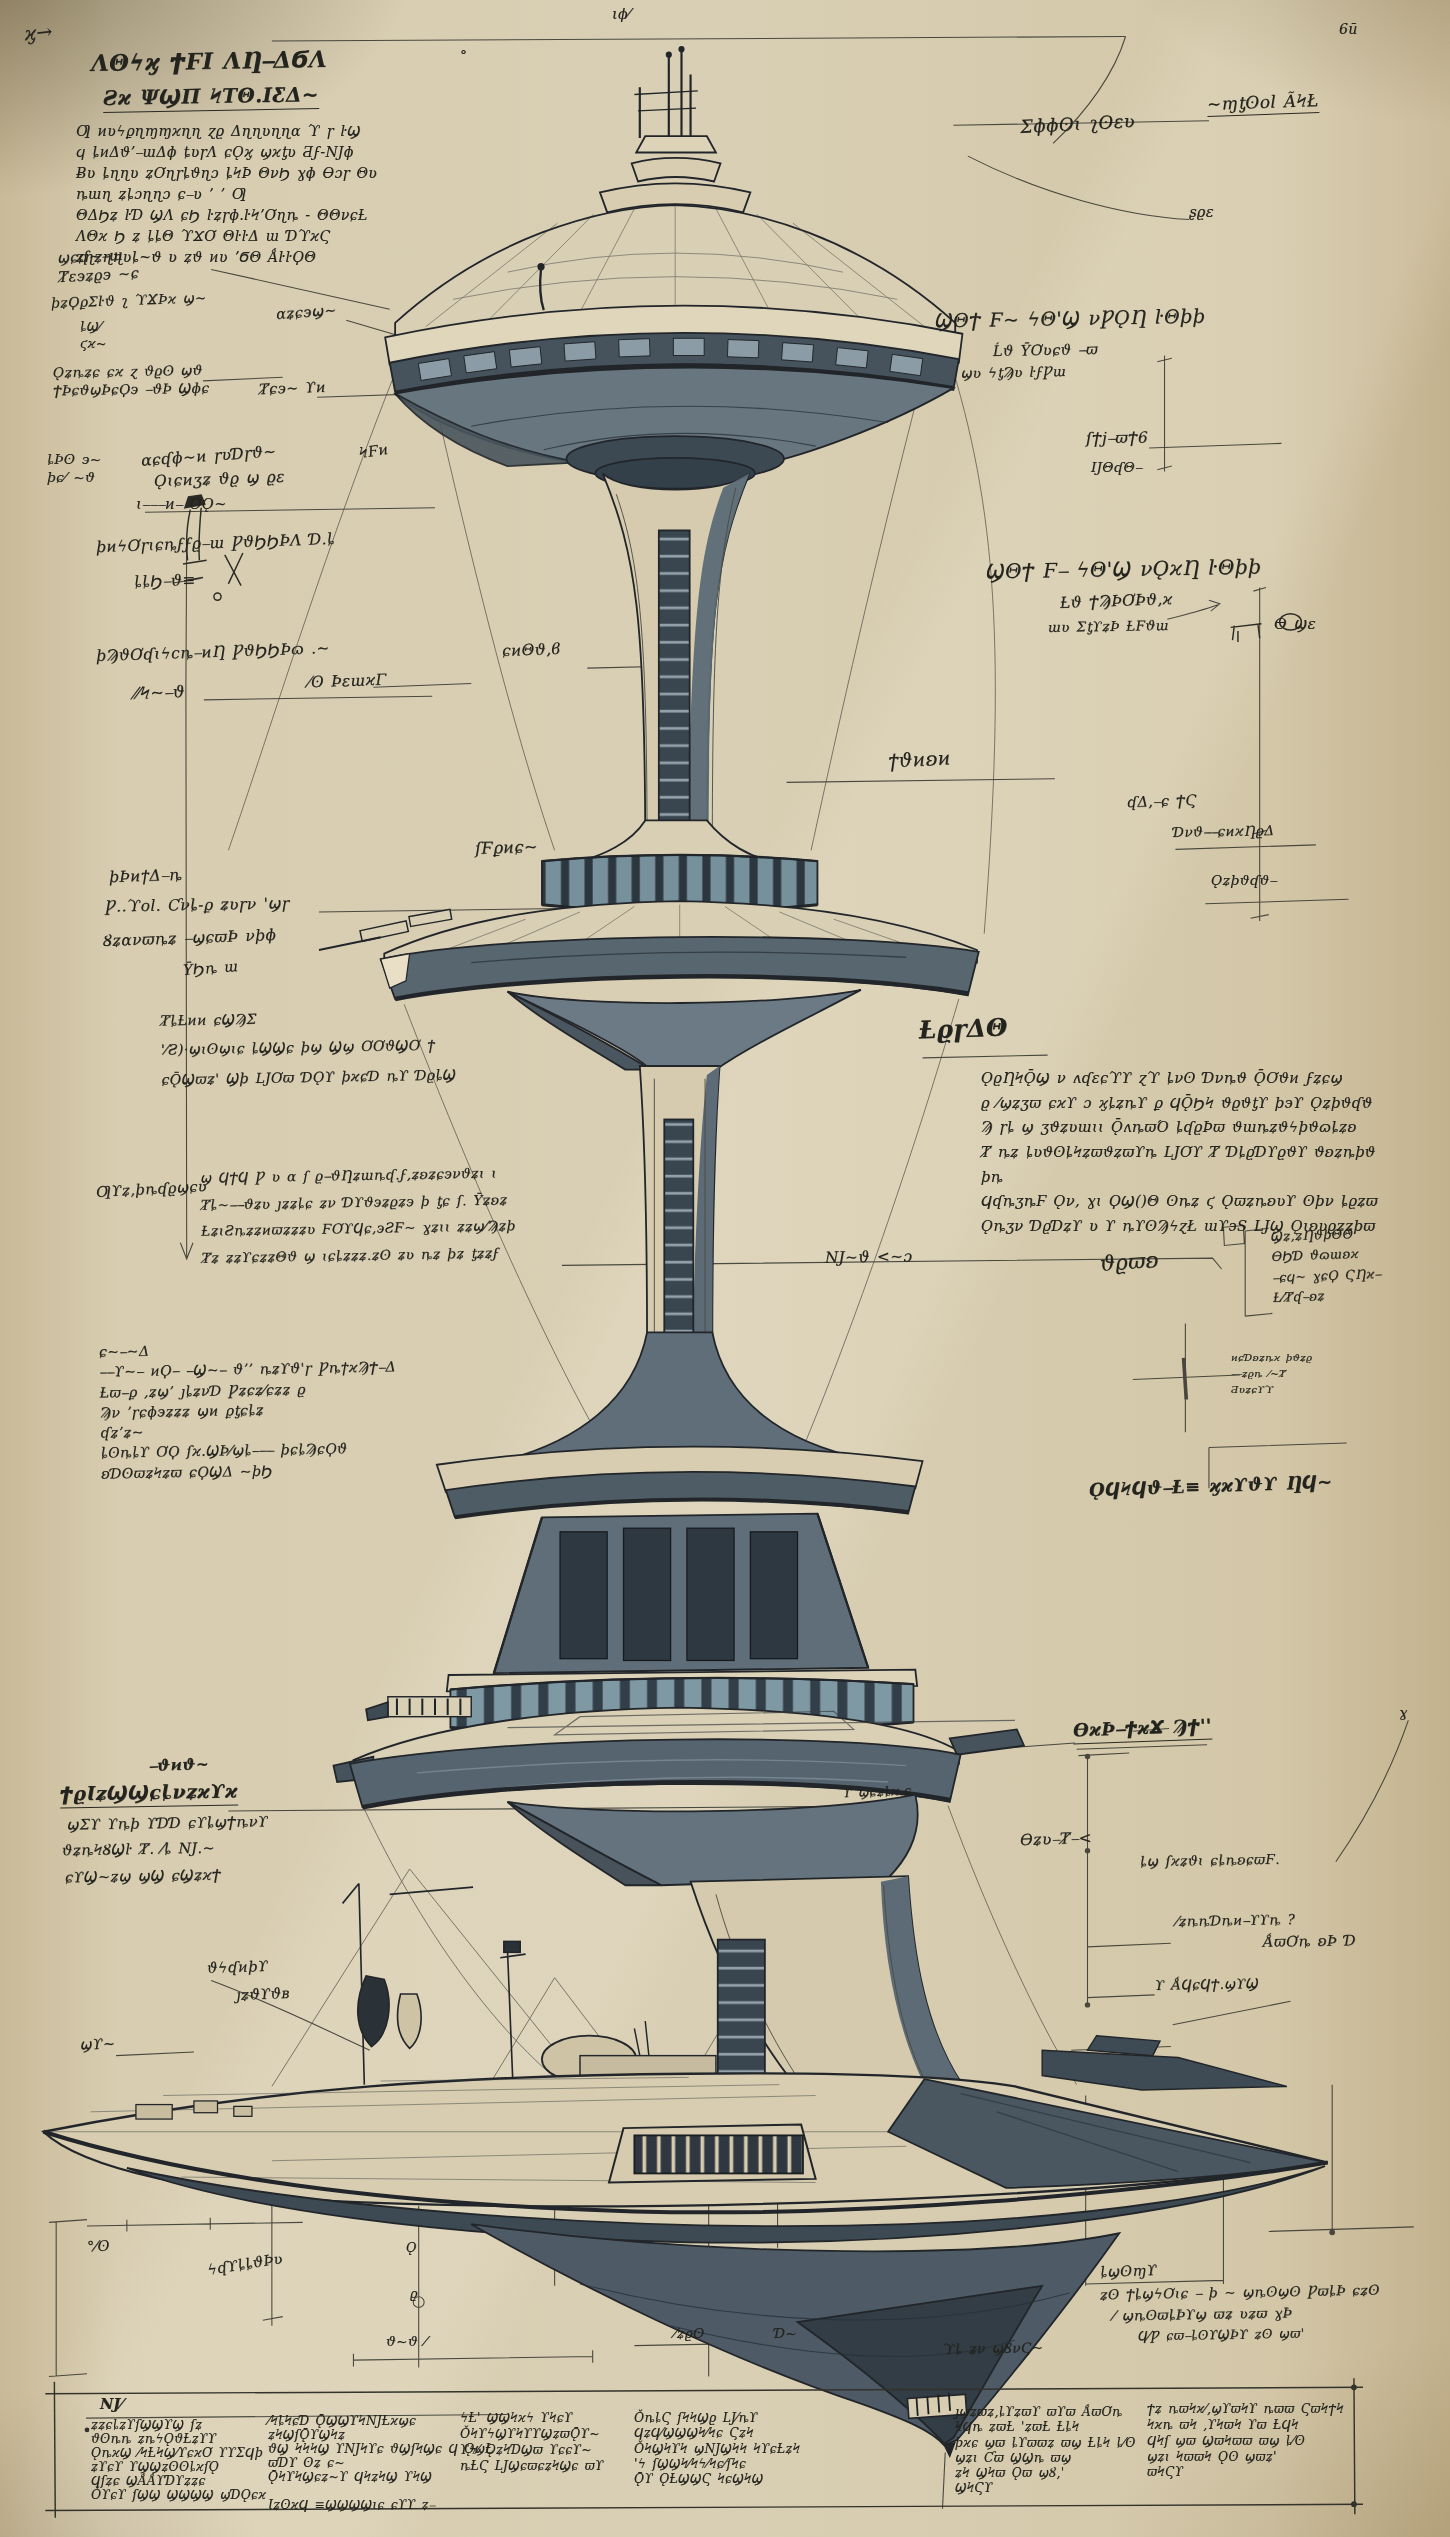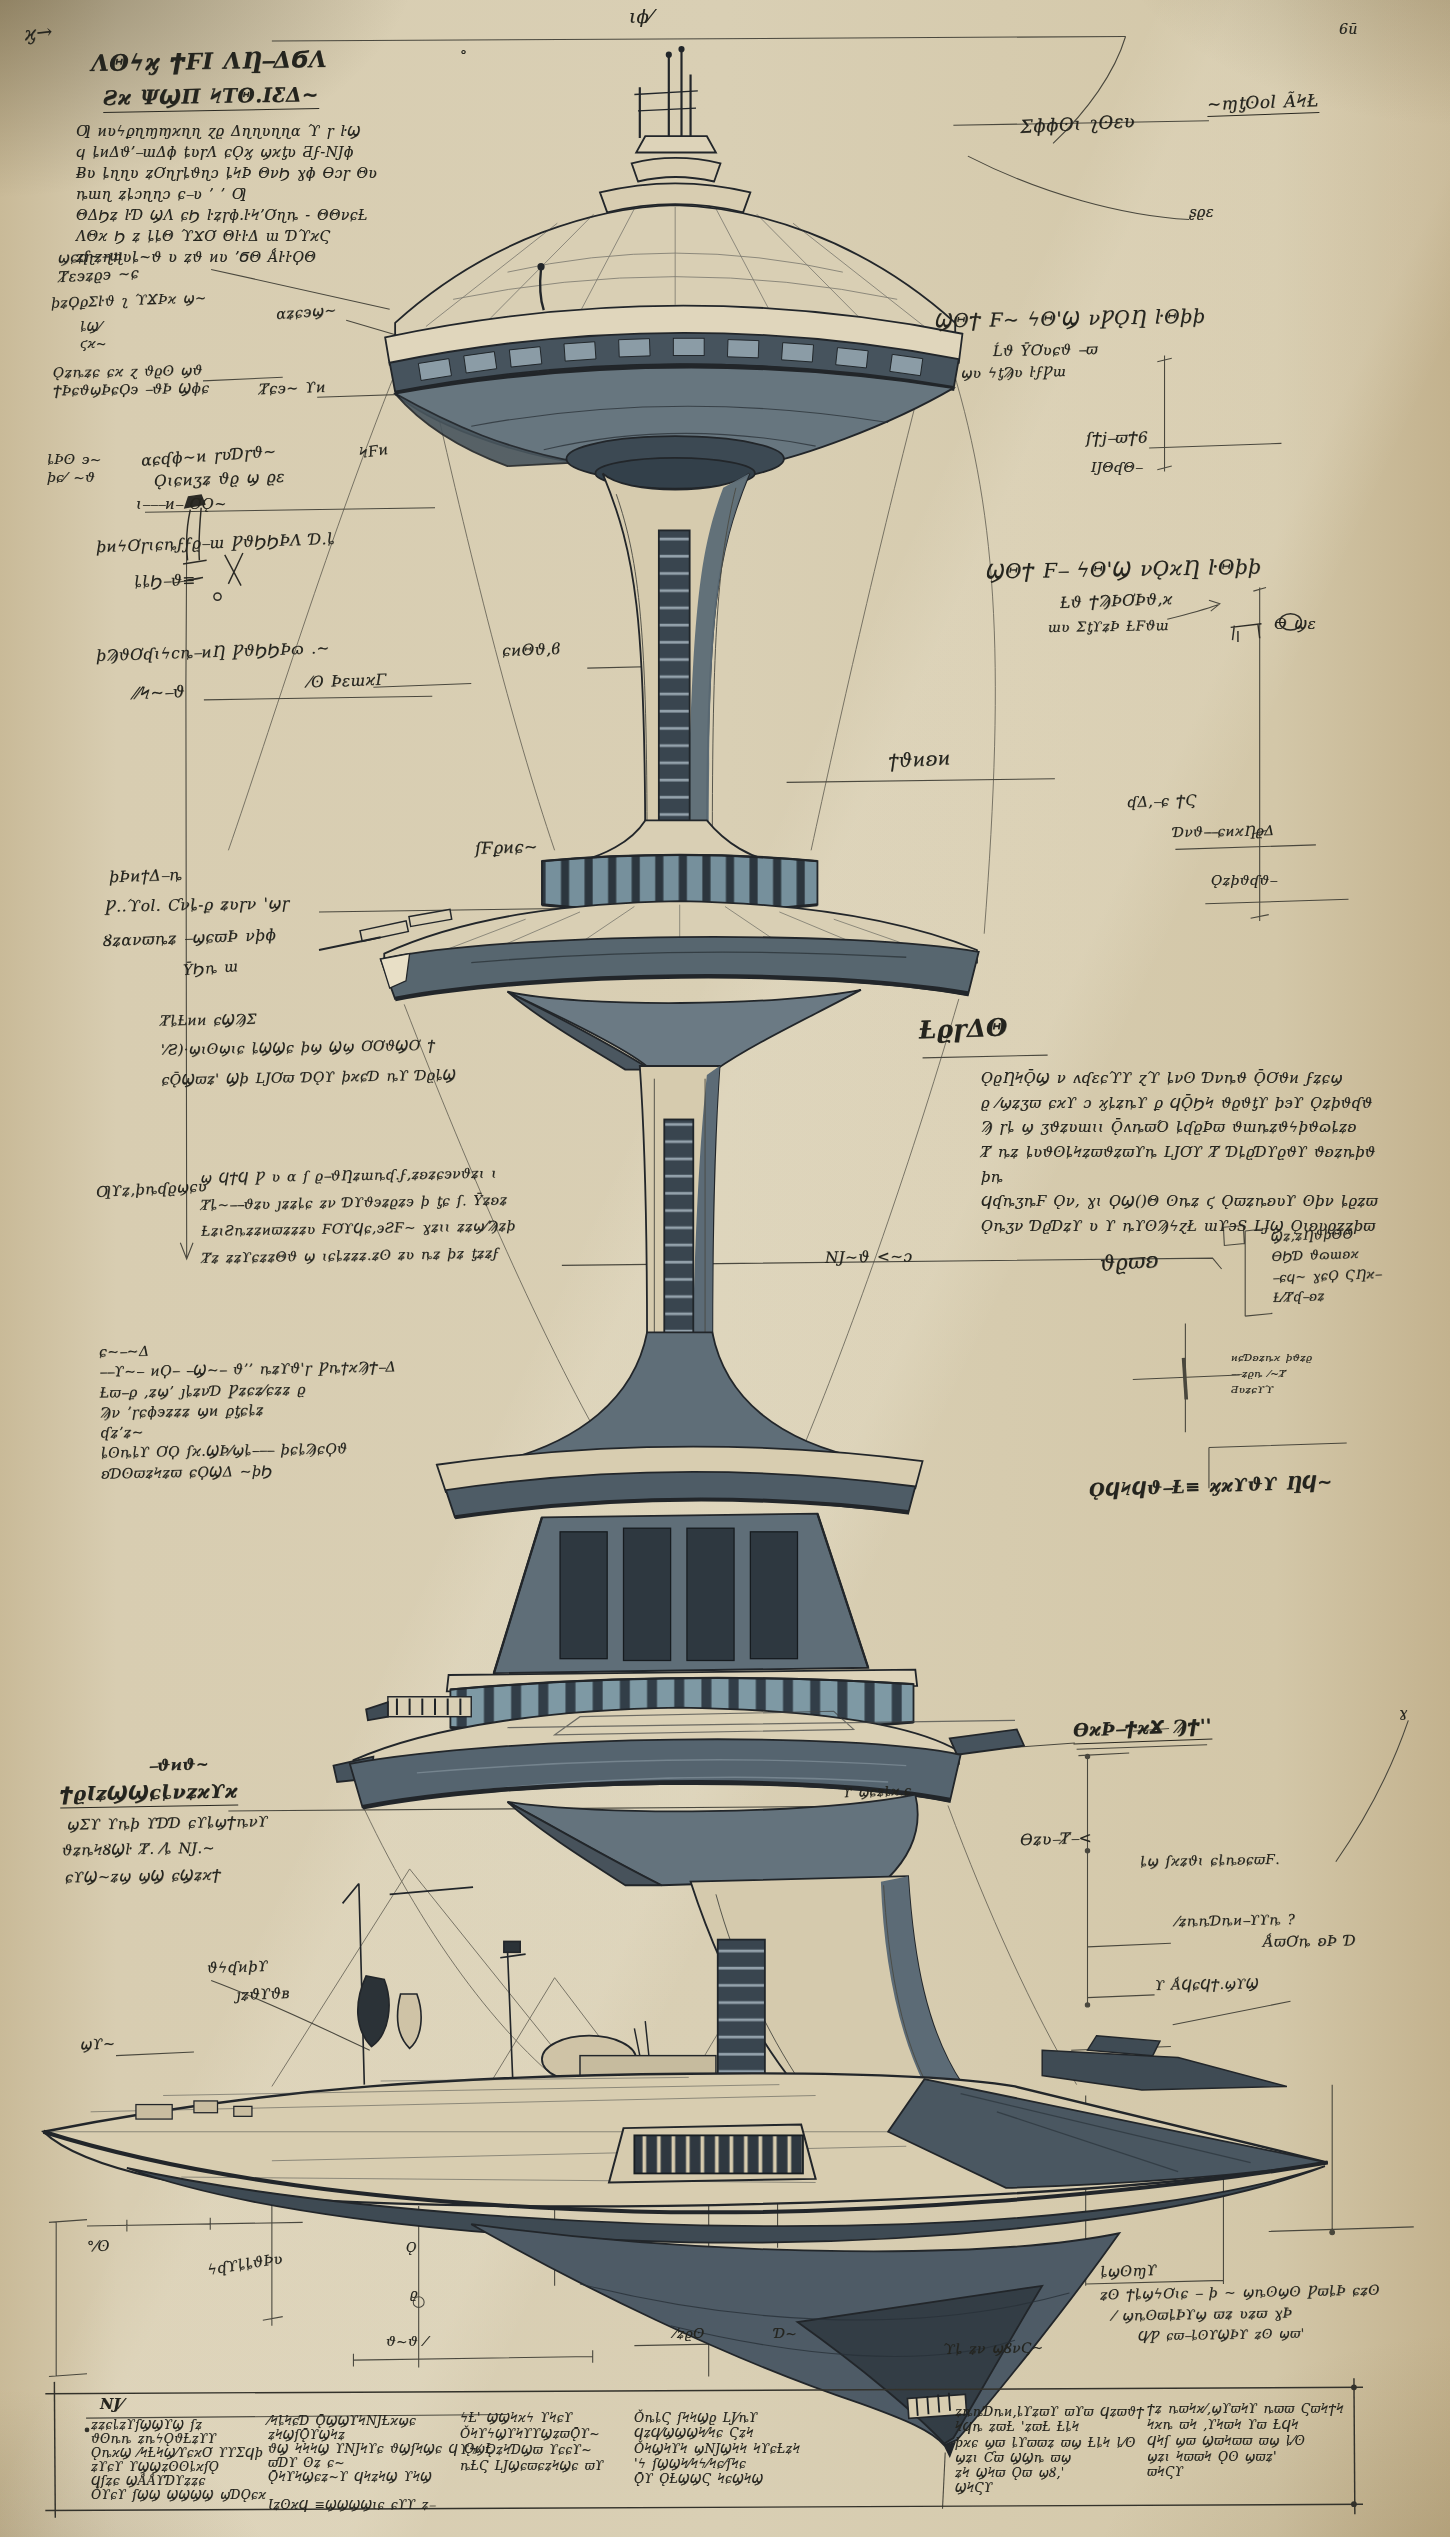--- a/index.html
+++ b/index.html
@@ -301,21 +301,21 @@
         <circle cx="1494" cy="2763" r="2.4" fill="#33322b"></circle>
     <circle cx="96" cy="2681" r="1.8" fill="#33322b"></circle>
   </g>
   <g stroke="#2c2b26" stroke-width="1.6" fill="none">
     <path d="M1358 692 L1392 688 M1362 690 L1360 706 M1388 688 L1390 704 M1366 696 L1366 708"></path>
     <ellipse cx="1424" cy="686" rx="12" ry="9"></ellipse>
   </g>
 </svg>
 
 <div class="scrib" style="left:23.6px;top:20px;font-size:19px;transform:rotate(-6deg)">ϗ→</div>
-<div class="scrib" style="left:629px;top:5.4px;font-size:18px">ιϕ⁄</div>
+<div class="scrib" style="left:612px;top:5.4px;font-size:14px">ιϕ⁄</div>
 <div class="scrib" style="left:1339px;top:20px;font-size:14px">6ū</div>
 <div class="scrib ul" style="left:1207px;top:91px;font-size:17px;transform:rotate(-2deg)">~ɱƫʘol ÃϞŁ</div>
 <div class="scrib" style="left:1020px;top:112px;font-size:18px;transform:rotate(-3deg)">Ʃɸɸʘɩ  ʅʘεʋ</div>
 <div class="scrib" style="left:1189px;top:203px;font-size:14.5px">ʂϱε</div>
 <div class="scrib" style="left:460px;top:47px;font-size:13.6px">°</div>
 
 <div class="scrib hv" style="left:91px;top:47px;font-size:22.7px;transform:rotate(-1deg)">ɅΘϟϗ ϮϜΙ  ɅȠ⎯ΔϬɅ</div>
 <div class="scrib hv ul" style="left:103px;top:83px;font-size:20px;transform:rotate(-1deg)">Ƨϰ ΨϢΠ ϞΤΘ.ΙƸΔ~</div>
 <div class="scrib" style="left:76px;top:121px;font-size:14px;width:326px;line-height:1.5">Ƣ ͷʋϟϼɳɱɱϰɳɳ ɀϱ Δɳɳʋɳɳɑ ϓ ɼ ŀϢ
 ϥ ȴͷΔϑʼ⎯ɯΔɸ ȶʋɼɅ  ɕǪϗ ϣϰƫʋ Ƌϝ-Ǌɸ
@@ -454,21 +454,21 @@
 Ǒϒɕϒ ſϢϢ ϢϢϢϢ ϣƊǪɕϰ</div>
 <div class="scrib" style="left:460px;top:2411px;font-size:12.2px;line-height:1.3">ϟȽ' ϢϢϞϰϟ ϒϞɕϒ
 ǑϞϒϟϢϒϞϒϒϢʑϖǬϒ~
 ϒϟ⁄ ǪʑϞƊϢϖ ϒɕɕϒ~
 ȵȽϚ ǇϢɕϖɕʑϞϢɕ ϖϒ</div>
 <div class="scrib" style="left:634px;top:2411px;font-size:12.2px;line-height:1.25">ǑȵȴϚ ſϞϞϢϱ Ǉ⁄ȵϒ
 ϤʑϤ⁄ϢϢϢϞ⁄Ϟɕ ϚʑϞ
 ǑϞϢϞϒϞ ϣǊϢϞϞ ϞϒɕȽʑϞ
 'ϟ ſϢϢϞ⁄Ϟϟ⁄Ϟɕ⁄ſϞɕ
 Ǭϒ ǪȽϢϢϚ ϞɕϢϞϢ</div>
-<div class="scrib" style="left:955px;top:2405px;font-size:12.2px;line-height:1.25">ʑȵȵƊȵͷ,ȴϒʑϖϒ ϖϒϖ ϤʑϖϑϮ
+<div class="scrib" style="left:955px;top:2405px;font-size:12.2px;line-height:1.25">ȷϣʑϖʑ,ȴϒʑϖϒ ϖϒϖ ǺϖƠȵ
 ϞϤȵ ʑϖȽ 'ʑϖȽ ȽȴϞ
 ϸϰɕ ϣϖ ȴϒϖϖʑ ϖϣ ȽȴϞ  ȴ⁄ʘ
 ϣʑɩ  Ƈϖ ϢϢȵ ϖϣ
 ʑϞ ϢϞϖ Ǫϖ ϣȢ,'
 ϢϞϚϒ</div>
 <div class="scrib" style="left:1147px;top:2402px;font-size:12.2px;line-height:1.3">Ϯʑ ȵϖϞϰ⁄,ϣϒϖϞϒ ȵϖϖ ϚϖϞϮϞ
 Ϟϰȵ ϖϞ ,ϒϞϖϞ ϒϖ ȽϤϞ
 ϤϞſ ϣϖ ϢϖϞϖϖ ϖϣ ȴ⁄ʘ
 ϣʑɩ ϞϖϖϞ Ǫʘ  ϣϖʑ'
 ϖϞϚϒ</div>

